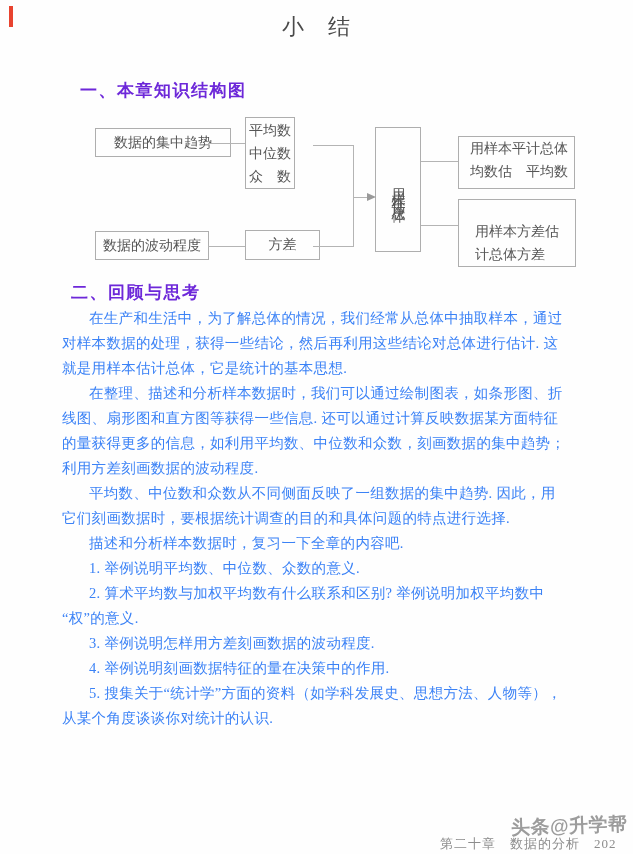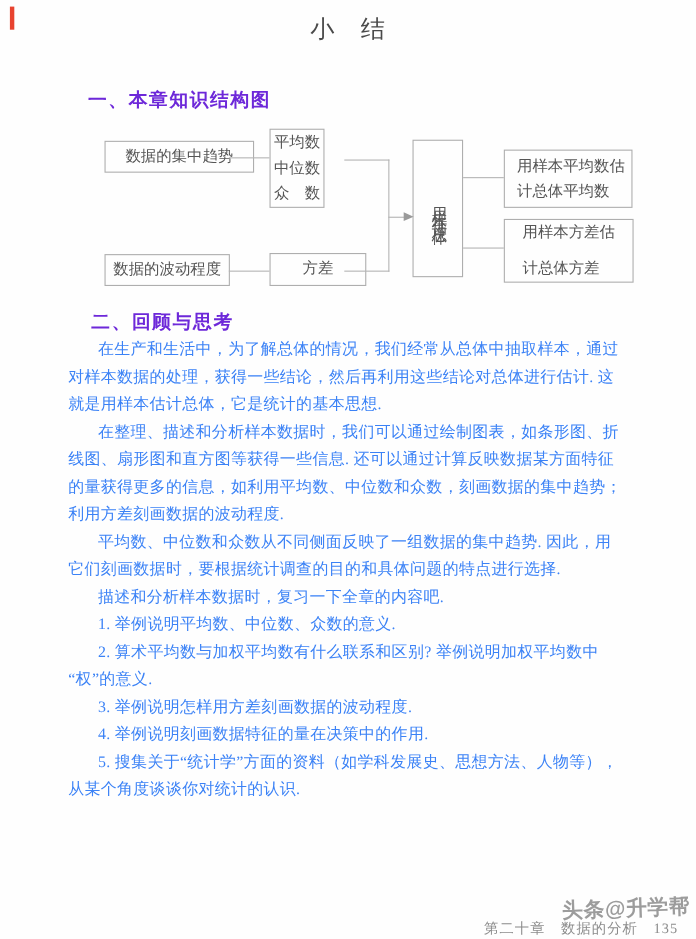--- a/index.html
+++ b/index.html
@@ -18,43 +18,43 @@
     position:absolute; left:0; right:0; top:12px;
     text-align:center; font-size:22px; line-height:30px;
     color:#4a4a4a; letter-spacing:1px;
   }
   .sec-heading {
     position:absolute; font-size:17px; font-weight:bold;
     color:#6d28d9; letter-spacing:1.5px; line-height:20px;
     font-family:"Liberation Sans", sans-serif;
   }
   #heading-1 { left:80px; top:81px; }
-  #heading-2 { left:83px; top:283px; }
+  #heading-2 { left:71px; top:283px; }
 
   
   .fc-box {
     position:absolute; box-sizing:border-box;
     border:1px solid #aeaeae; background:#fefefe;
     font-size:14px; color:#555; text-align:center;
   }
   #box-trend        { left:95px;  top:128px; width:136px; height:29px; line-height:27px; }
   #box-measures     { left:245px; top:117px; width:50px;  height:72px;
                       display:flex; flex-direction:column; justify-content:center; line-height:23px; }
   #box-fluctuation  { left:95px;  top:231px; width:114px; height:29px; line-height:27px; }
-  #box-variance     { left:245px; top:230px; width:88px;  height:30px; line-height:28px; }
+  #box-variance     { left:245px; top:230px; width:75px;  height:30px; line-height:28px; }
   #box-sample       { left:375px; top:127px; width:46px;  height:125px;
                       display:flex; align-items:center; justify-content:center; }
   #box-sample .vtext{
                       writing-mode:vertical-rl; text-orientation:upright;
                       letter-spacing:3.5px; font-size:14px; }
   #box-est-mean     { left:458px; top:136px; width:117px; height:53px;
-                      display:flex; flex-direction:column; justify-content:center;
+                      display:flex; flex-direction:row; justify-content:center;
                       text-align:left; padding-left:11px; line-height:23px; }
-  #box-est-var      { left:458px; top:199px; width:118px; height:58px;
-                      display:flex; flex-direction:column; justify-content:space-between;
+  #box-est-var      { left:458px; top:199px; width:118px; height:68px;
+                      display:flex; flex-direction:column; justify-content:flex-end;
                       text-align:left; padding-left:16px; line-height:23px; }
   .hline { position:absolute; height:1px; background:#b4b4b4; }
   .vline { position:absolute; width:1px;  background:#b4b4b4; }
   #line-a  { left:208px; top:143px; width:37px; }
   #line-b  { left:208px; top:246px; width:37px; }
   #line-c  { left:313px; top:145px; width:41px; }
   #line-d  { left:313px; top:246px; width:41px; }
   #line-v  { left:353px; top:145px; height:102px; }
   #line-ar { left:353px; top:197px; width:16px; }
   .arrowhead {
@@ -154,15 +154,15 @@
     <div class="bline ind">2. 算术平均数与加权平均数有什么联系和区别? 举例说明加权平均数中</div>
     <div class="bline">“权”的意义.</div>
     <div class="bline ind">3. 举例说明怎样用方差刻画数据的波动程度.</div>
     <div class="bline ind">4. 举例说明刻画数据特征的量在决策中的作用.</div>
     <div class="bline ind">5. 搜集关于“统计学”方面的资料（如学科发展史、思想方法、人物等），</div>
     <div class="bline">从某个角度谈谈你对统计的认识.</div>
   </div>
 
   <div class="watermark">头条@升学帮</div>
 
-  <div class="footer-text">第二十章　数据的分析　135</div>
+  <div class="footer-text">第二十章　数据的分析　202</div>
 
 </div>
 
 </body></html>

